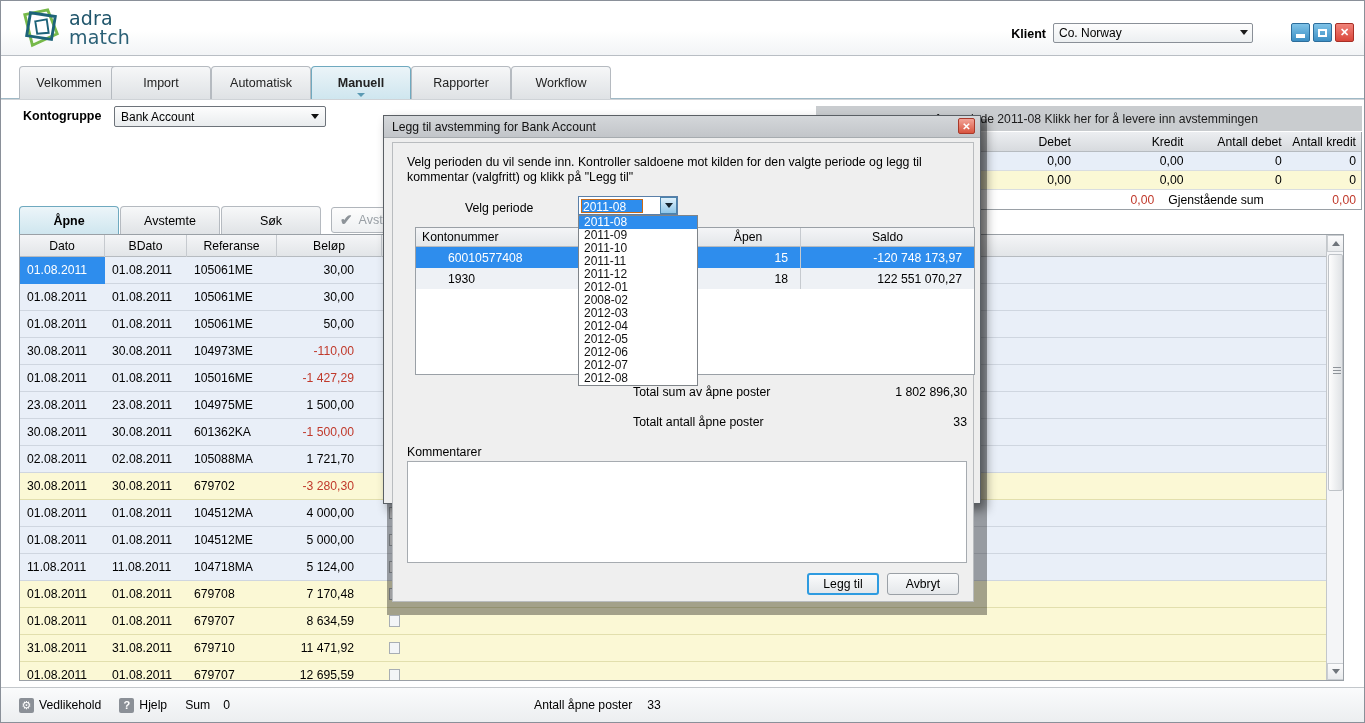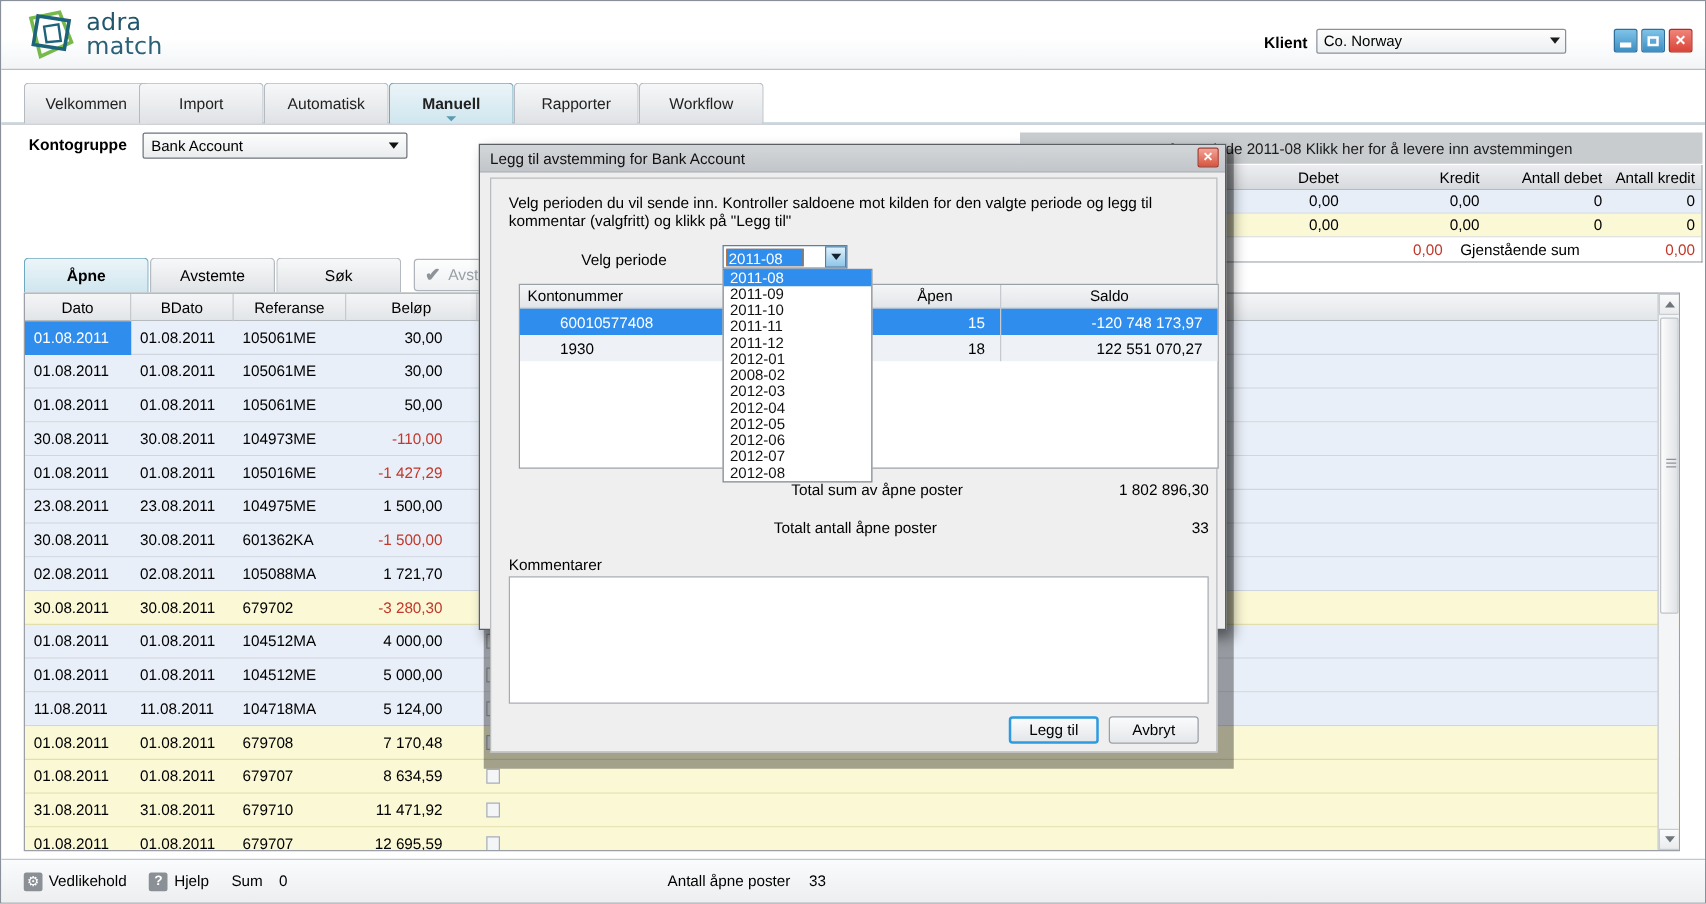--- a/index.html
+++ b/index.html
@@ -298,21 +298,21 @@
   .dg-row.sel { background:#2e8ded; color:#fff; }
   .dg-row.alt { background:#eef1f5; }
   .dg-row .c { height:21px; display:flex;align-items:center; padding:0 6px; }
   .dg-row .c.kn { width:280px; }
   .dg-row .c.ap { width:105px; justify-content:flex-end; padding-right:12px;}
   .dg-row .c.sl { width:173px; justify-content:flex-end; padding-right:12px;}
   .dg-row .c.div { border-right:1px solid #c6cacf;padding-left:32px; }
 
   .tot-label1 { position:absolute; left:240px; top:242px; font-size:12.3px;}
   .tot-val1 { position:absolute; left:410px; top:242px; width:164px; text-align:right; font-size:12.3px;}
-  .tot-label2 { position:absolute; left:226px; top:272px; font-size:12.3px;}
+  .tot-label2 { position:absolute; left:240px; top:272px; font-size:12.3px;}
   .tot-val2 { position:absolute; left:410px; top:272px; width:164px; text-align:right; font-size:12.3px;}
 
   .komm-label { position:absolute; left:14px; top:302px; font-size:12.3px;}
   .komm-box { position:absolute; left:14px; top:318px; width:560px; height:102px;
               background:#fff; border:1px solid #a6abb0; }
   .dlg-btns { position:absolute; right:14px; top:430px; display:flex; gap:8px; }
   .dlg-btn {
     width:72px; height:22px; font-size:12.2px;
     background: linear-gradient(to bottom,#fafbfc,#e4e7ea);
     border:1px solid #9aa0a6; border-radius:3px;

